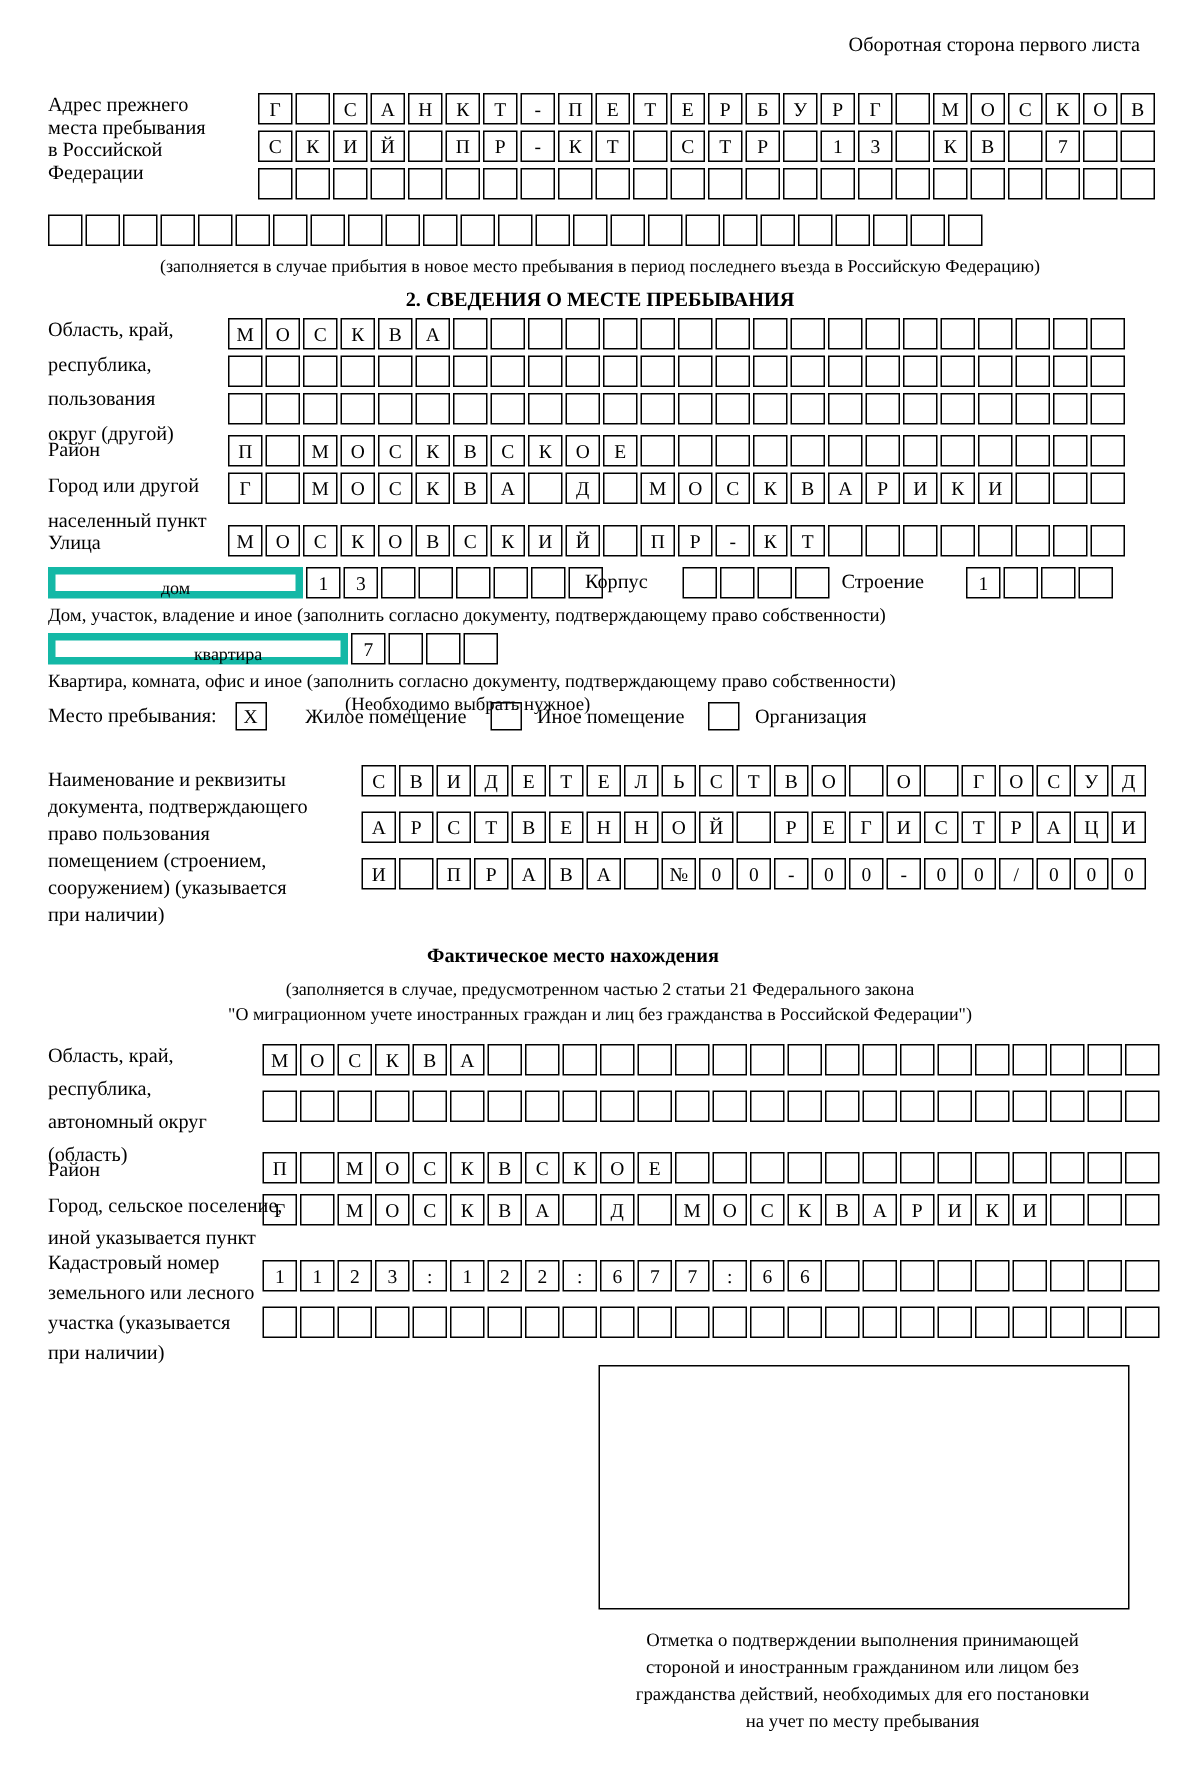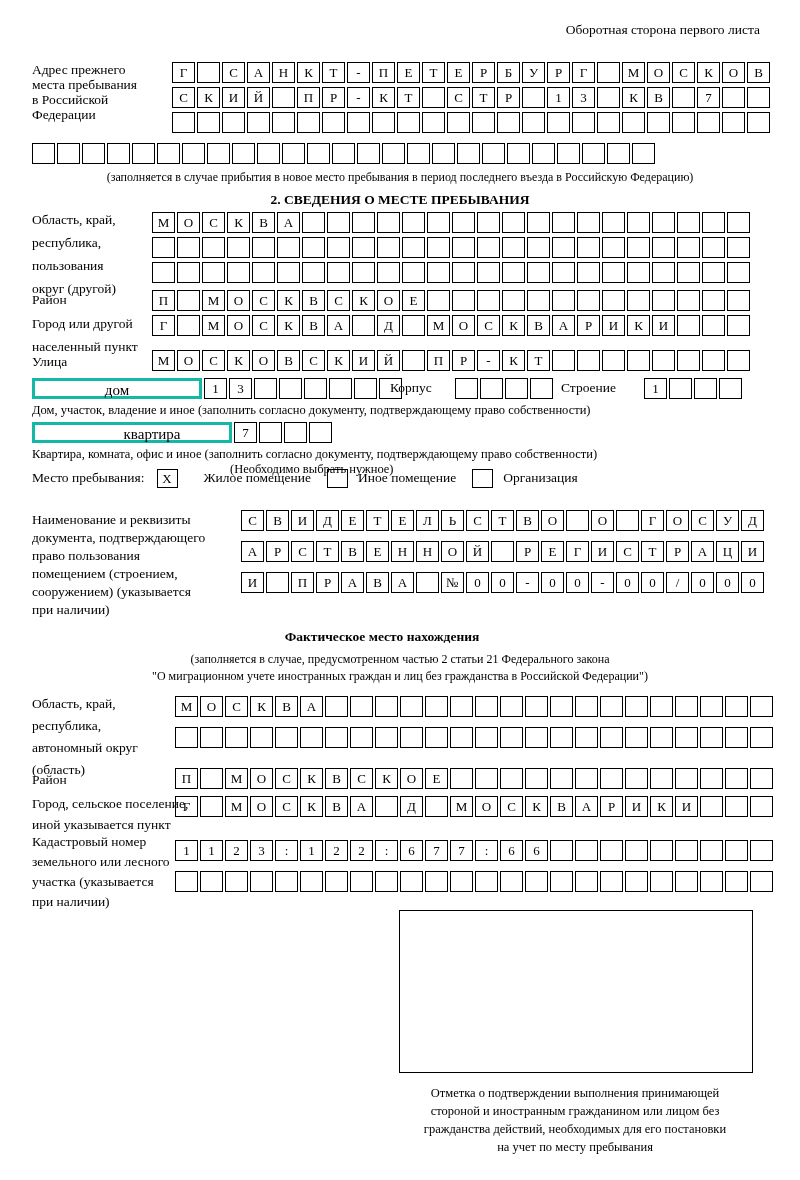--- a/index.html
+++ b/index.html
@@ -28,22 +28,22 @@
     font-size:13px;
     line-height:19px;
     text-align:center;
     font-family:"Liberation Serif", serif;
   }
   .cell:last-child{margin-right:0;}
 
   .row-abs{position:absolute;}
 
   .wide-label-box{
-    border:3px solid #14b8a6;box-sizing:border-box;
-    height:21px;font-size:15px;line-height:19px;text-align:center;
+    border:5px solid #14b8a6;box-sizing:border-box;
+    height:21px;font-size:12px;line-height:19px;text-align:center;
   }
 
   .section-title{font-weight:bold;font-size:13.5px;text-align:center;}
 
   .note{font-size:12px;text-align:center;}
 
   .bigbox{border:1px solid #000;box-sizing:border-box;}
 
   .chk{
     width:21px;height:19px;border:1px solid #000;box-sizing:border-box;

